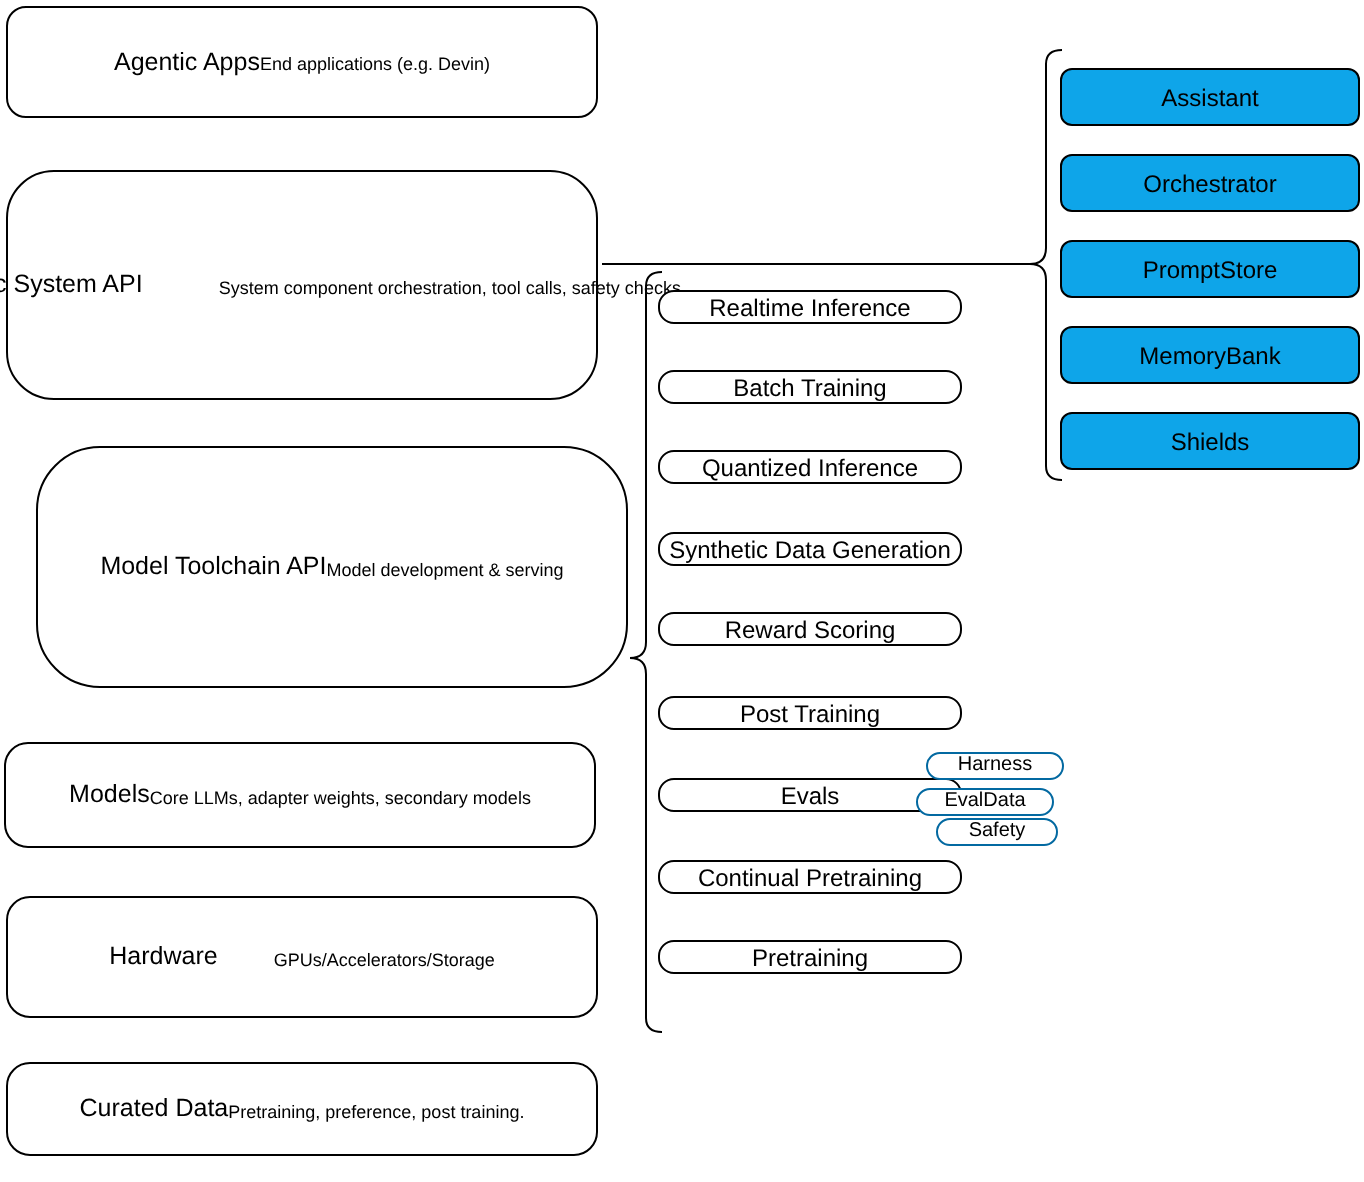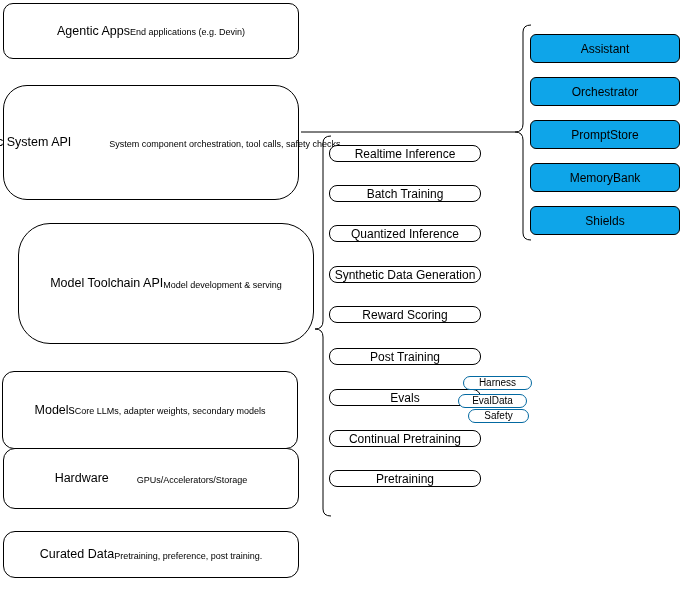--- a/index.html
+++ b/index.html
@@ -36,21 +36,21 @@
     font-size: 9px;
     line-height: 11px;
     margin-top: 3px;
     white-space: nowrap;
   }
   
   .lb { left: 3px; width: 296px; border-radius: 12px; }
   #b-agentic-apps       { top: 3px;   height: 56px;  border-radius: 10px; }
   #b-agentic-system-api { top: 85px;  height: 115px; border-radius: 24px; gap: 38px; }
   #b-model-toolchain-api{ top: 223px; height: 121px; border-radius: 32px; left: 2px; margin-left: 16px; }
-  #b-models             { top: 371px; height: 78px;  left: 2px; }
+  #b-models             { top: 371px; height: 53px;  left: 2px; }
   #b-hardware           { top: 448px; height: 61px; gap: 28px; }
   #b-curated-data       { top: 531px; height: 47px; }
   
   .mb {
     position: absolute;
     box-sizing: border-box;
     left: 329px;
     width: 152px;
     height: 17px;
     border: 1px solid #000;

